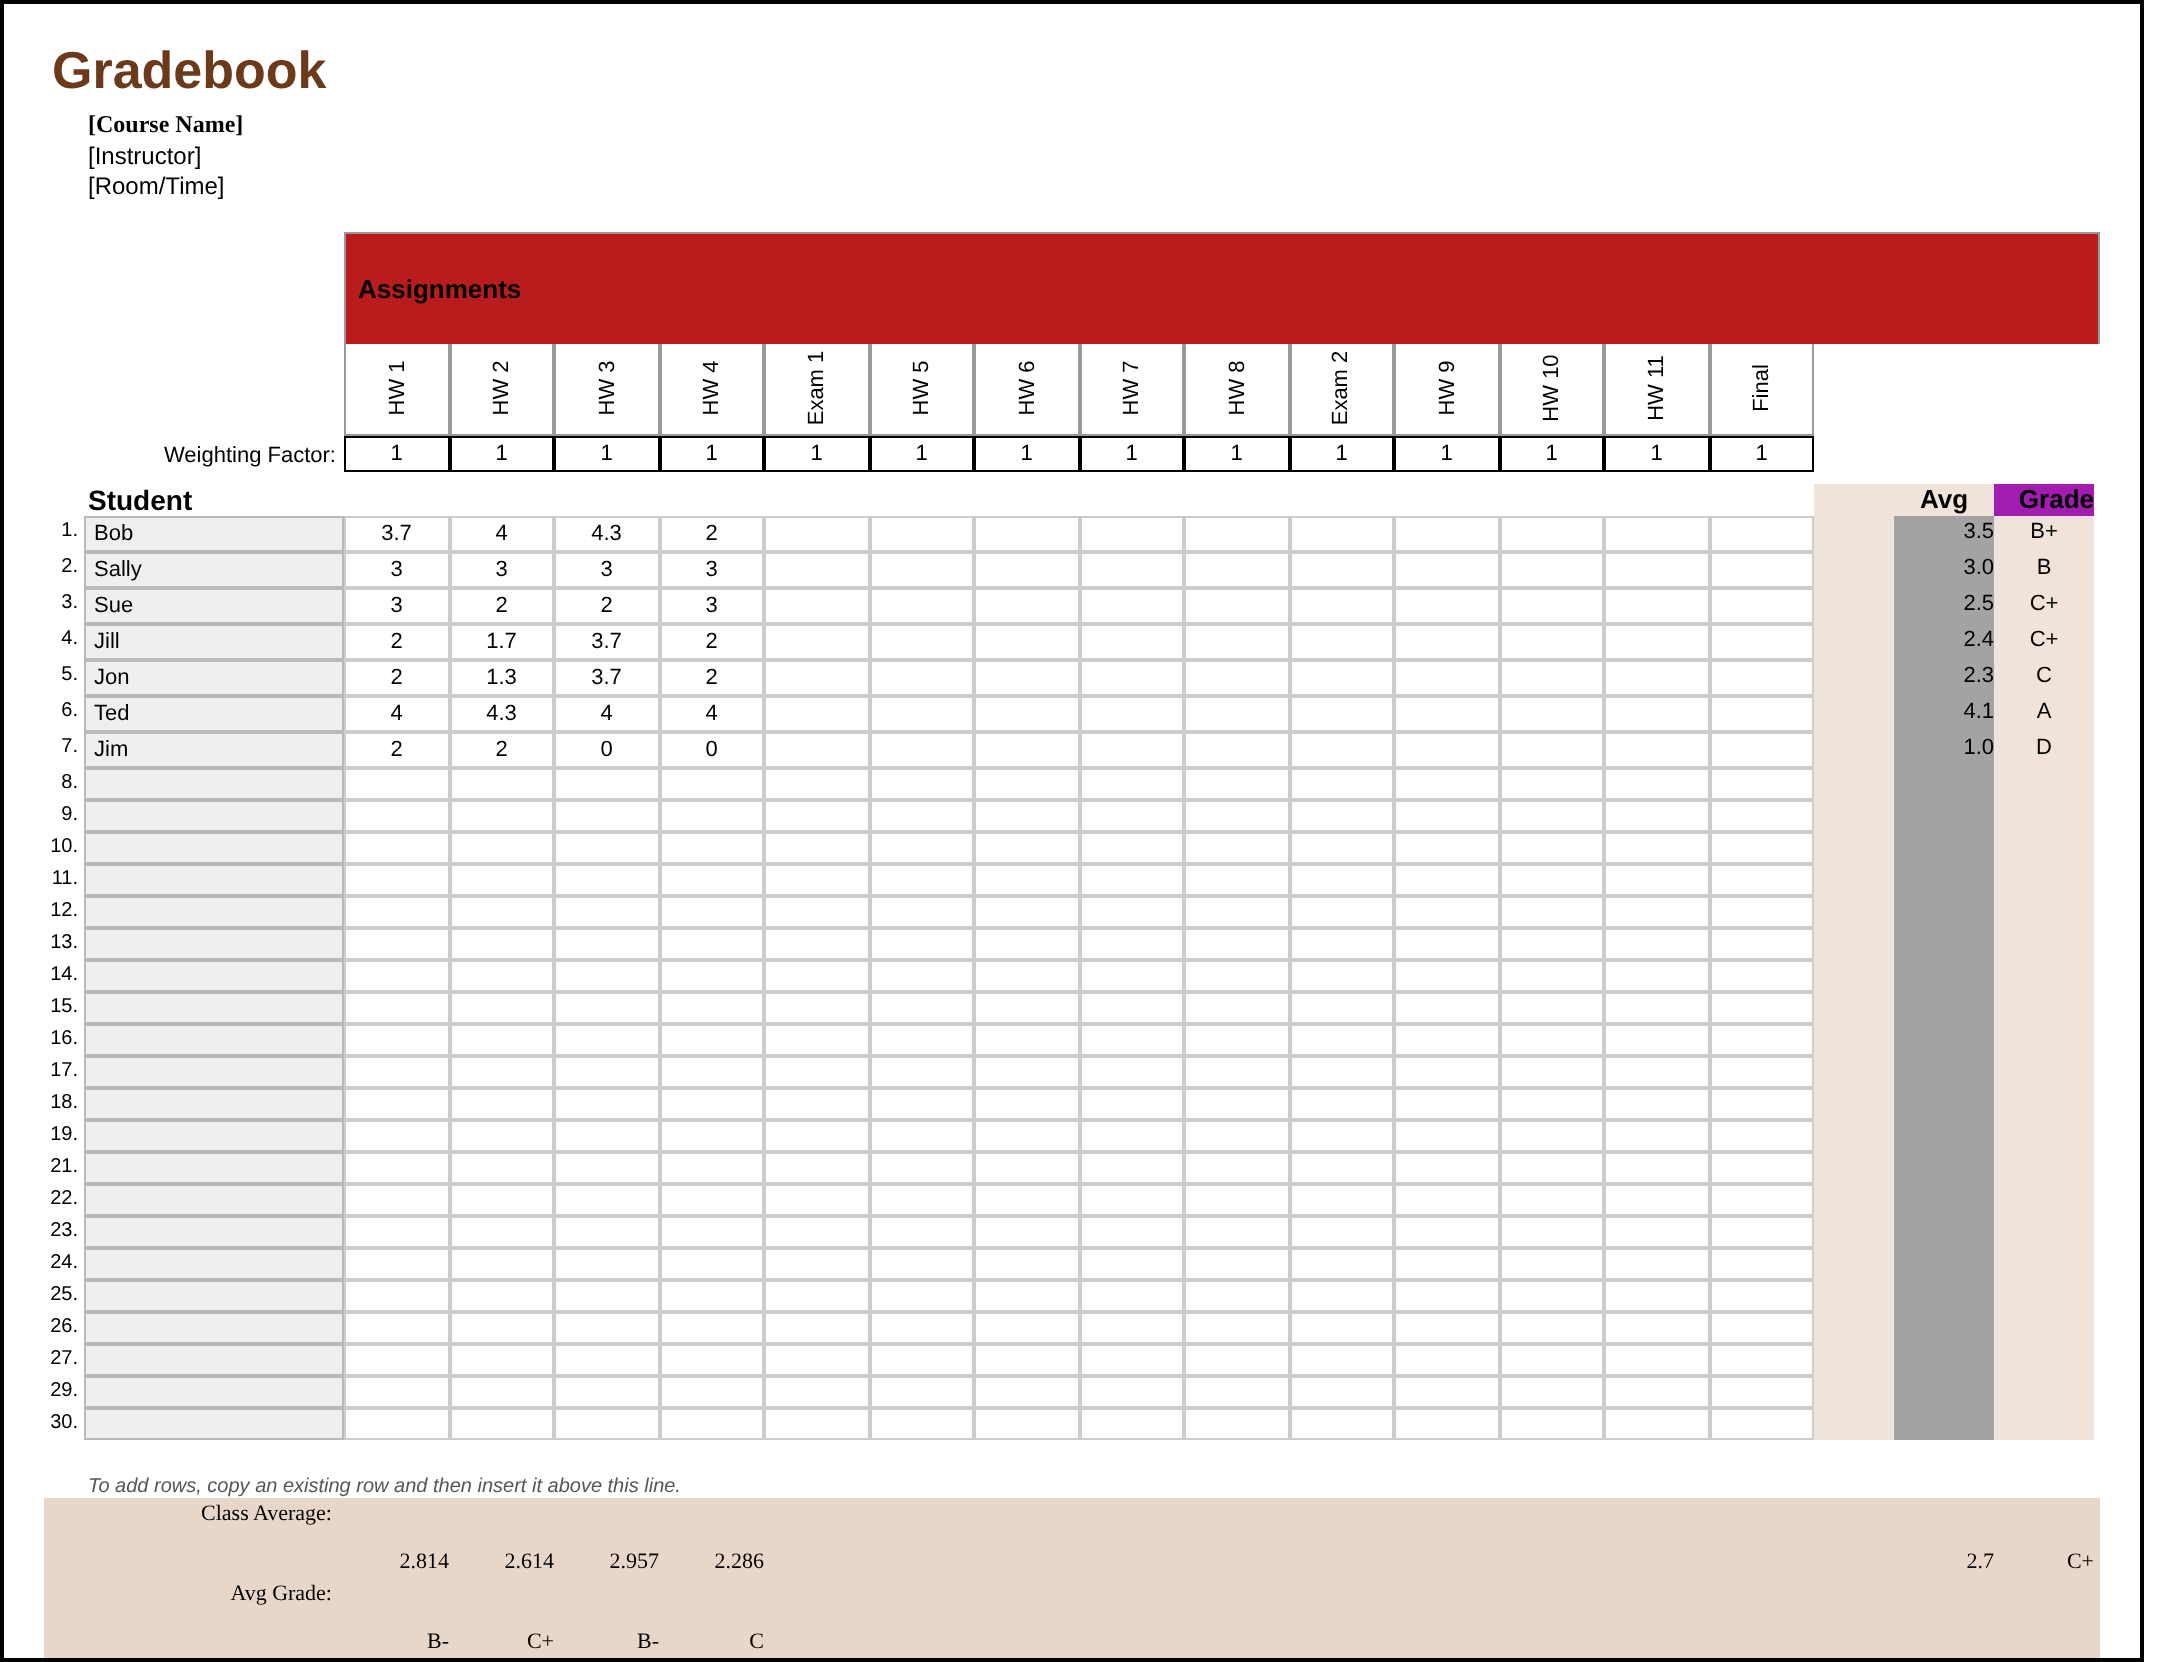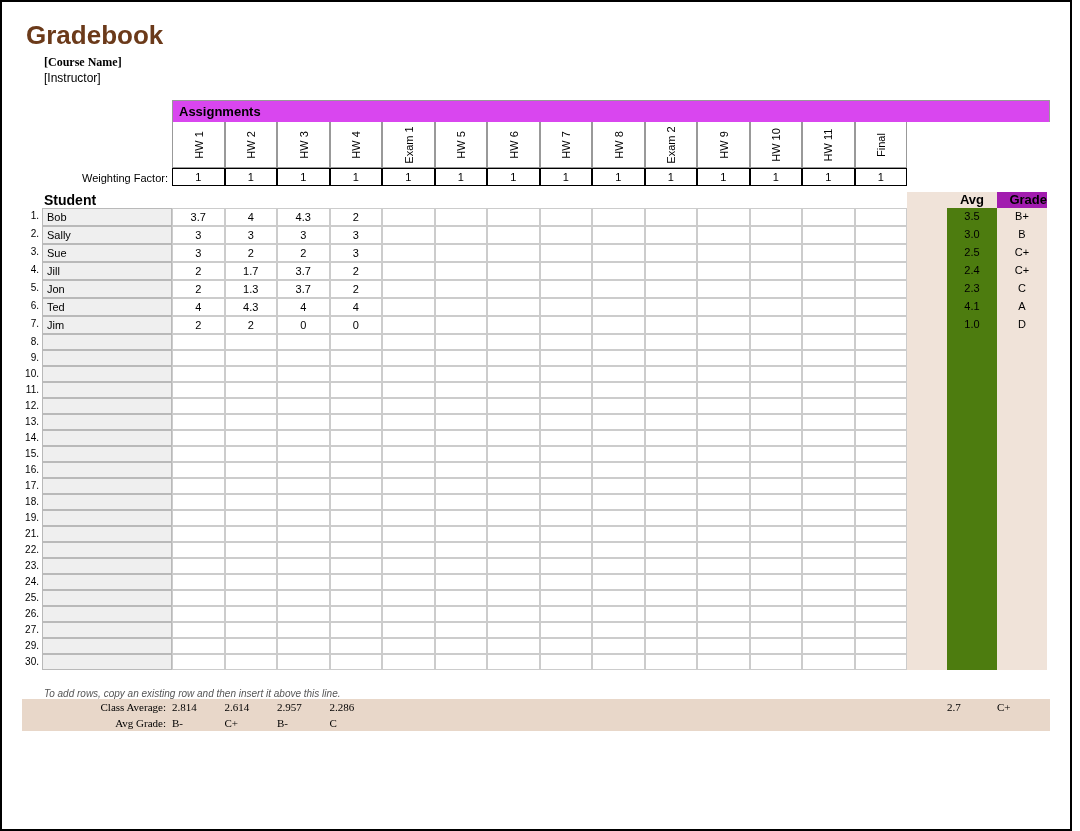--- a/index.html
+++ b/index.html
@@ -44,26 +44,26 @@
   }
   .assign-label-cell {
     grid-column: 1 / 2;
     text-align: right;
     font-size: 11px;
     padding-right: 4px;
     padding-bottom: 2px;
   }
   .assign-banner {
     grid-column: 2 / 17;
-    background: #d946ef;
+    background: #b91c1c;
     border: 1px solid #999;
     border-bottom: none;
     font-weight: bold;
     font-size: 13px;
-    padding: 3px 6px;
+    padding: 20px 6px;
   }
   .assign-head {
     height: 46px;
     border: 1px solid #999;
     border-top: none;
     display: flex;
     align-items: center;
     justify-content: center;
     font-size: 11px;
     box-sizing: border-box;
@@ -123,22 +123,22 @@
     padding-left: 4px;
     box-sizing: border-box;
   }
   .score-cell {
     border: 1px solid #ccc;
     text-align: center;
     box-sizing: border-box;
   }
   .right-spacer { background: #f0e3d9; }
   .avg-cell {
-    background: #4d7c0f;
-    text-align: center;
+    background: #a3a3a3;
+    text-align: right;
   }
   .grade-cell {
     background: #f0e3d9;
     text-align: center;
   }
 
   .hint {
     font-style: italic;
     font-size: 10px;
     color: #555;
@@ -153,32 +153,34 @@
     background: #e8d7c9;
     line-height: 16px;
     font-family: Liberation Serif, serif;
   }
   .footer-label {
     text-align: right;
     padding-right: 6px;
     font-size: 11px;
   }
   .footer-cell {
-    text-align: left;
+    text-align: right;
+    margin-top: 24px;
   }
 </style>
 </head>
 <body>
 
 <div class="page">
 
   <div class="title">Gradebook</div>
   <div class="meta">
     <div class="bold">[Course Name]</div>
     <div>[Instructor]</div>
+    <div>[Room/Time]</div>
   </div>
 
   <div class="sheet">
 
     <div class="assign-wrapper" id="assign-wrapper">
       <div class="assign-banner">Assignments</div>
     </div>
       <div class="assign-wrapper">
         <div></div>
         <div class="assign-head">

